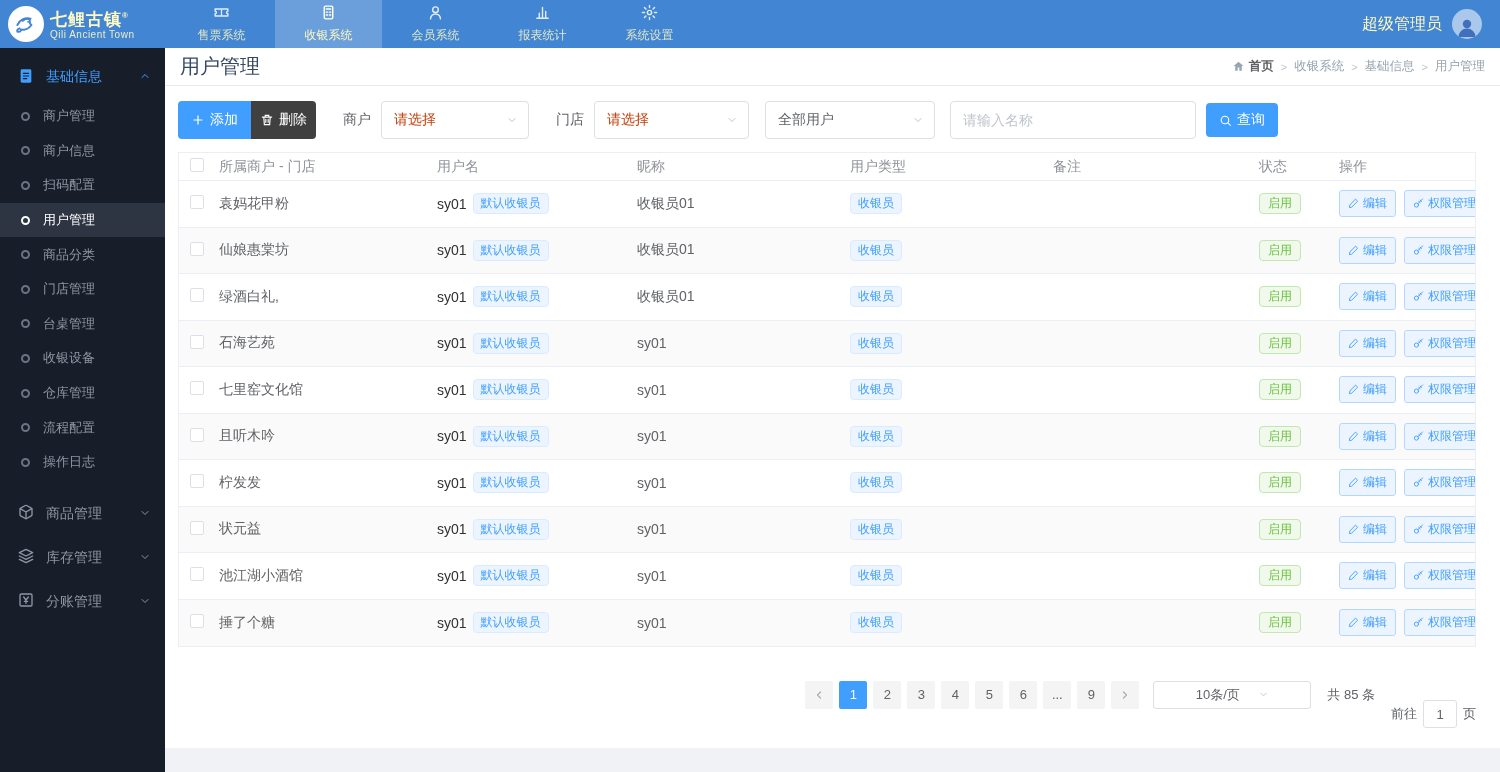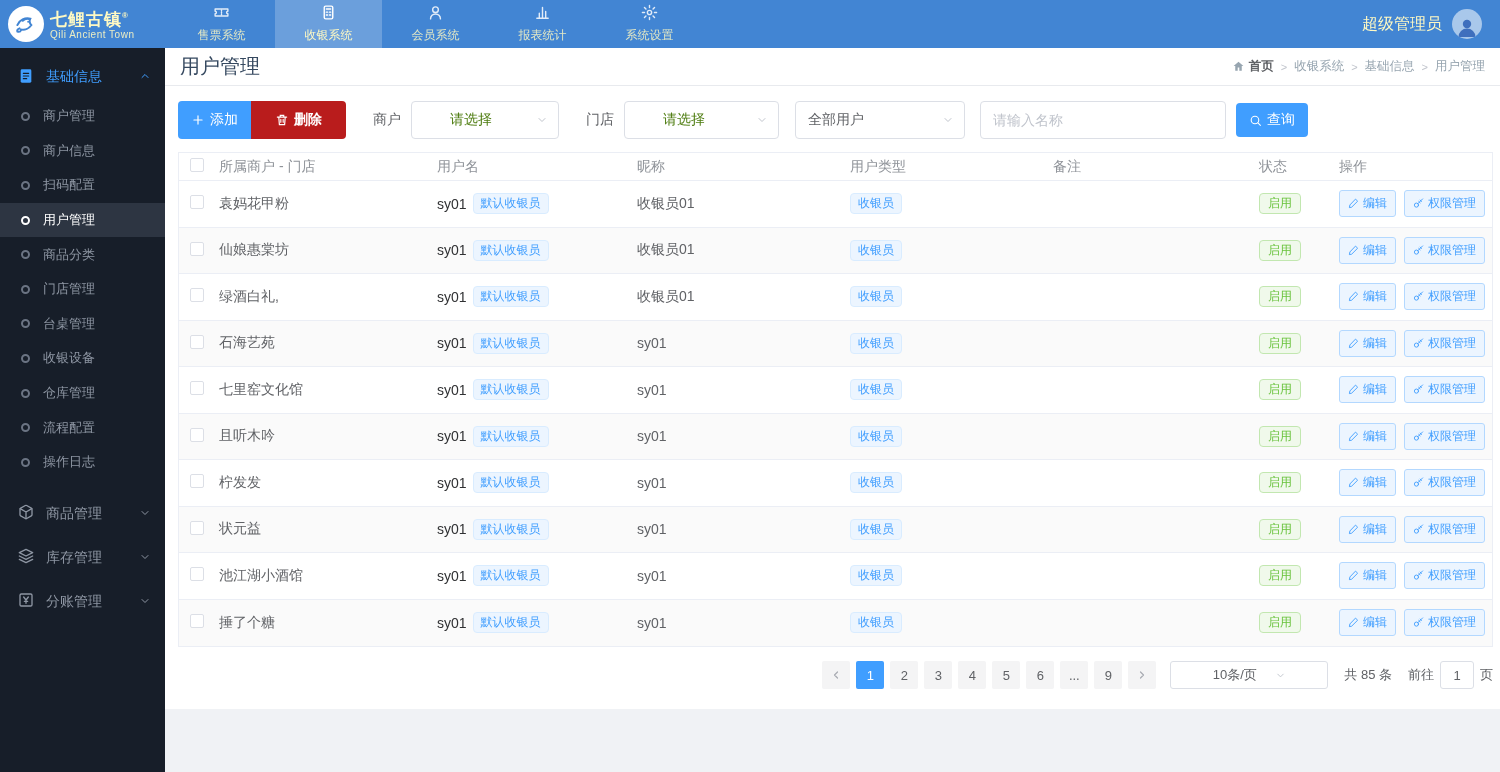--- a/index.html
+++ b/index.html
@@ -43,31 +43,31 @@
 
   
   .main { flex:1; display:flex; flex-direction:column; min-width:0; background:#f0f2f5; }
   .title-bar { height:38px; background:#fff; border-bottom:1px solid #e8eaee; display:flex; align-items:center; justify-content:space-between; padding:0 15px; flex-shrink:0; }
   .page-title { font-size:20px; font-weight:500; color:#364960; }
   .breadcrumb { display:flex; align-items:center; gap:7px; font-size:12.5px; color:#97a5b0; }
   .breadcrumb .crumb.first { color:#606266; font-weight:bold; display:flex; align-items:center; gap:4px; }
   .breadcrumb .crumb.first svg { width:13px; height:13px; fill:#97a5b0; }
   .breadcrumb .sep { color:#c0c4cc; font-size:11px; }
 
-  .content { background:#fff; padding:7px 7px 20px 13px; }
+  .content { background:#fff; padding:7px 24px 20px 13px; }
 
   
   .toolbar { display:flex; align-items:center; height:54px; }
   .btn { display:inline-flex; align-items:center; justify-content:center; gap:5px; height:38px; font-size:14px; color:#fff; border:none; cursor:pointer; }
   .btn svg { width:14px; height:14px; stroke:#fff; fill:none; stroke-width:2; stroke-linecap:round; }
   .btn-add { width:73px; background:#409eff; border-radius:4px 0 0 4px; }
-  .btn-del { width:95px; background:#b91c1c; border-radius:0 4px 4px 0;font-weight:bold; }
+  .btn-del { width:65px; background:#404040; border-radius:0 4px 4px 0; }
   .filter-label { margin-left:27px; margin-right:10px; color:#606266; }
   .select { height:38px; background:#fff; border:1px solid #dcdfe6; border-radius:4px; display:flex; align-items:center; justify-content:space-between; padding:0 10px 0 12px; cursor:pointer; }
-  .select .ph { color:#4d7c0f;margin-left:26px; }
+  .select .ph { color:#c2410c; }
   .select .val { color:#606266; }
   .select svg { width:12px; height:12px; stroke:#c0c4cc; fill:none; stroke-width:2; stroke-linecap:round; stroke-linejoin:round; }
   .sel-merchant { width:148px; }
   .sel-store { width:155px; }
   .sel-usertype { width:170px; margin-left:16px; }
   .search-input { width:246px; height:38px; margin-left:15px; border:1px solid #dcdfe6; border-radius:4px; padding:0 12px; font-size:14px; color:#606266; font-family:inherit; }
   .search-input::placeholder { color:#c0c4cc; }
   .btn-search { width:72px; height:34px; background:#409eff; border-radius:4px; margin-left:10px; }
   .btn-search svg { width:13px; height:13px; }
 
@@ -94,21 +94,21 @@
   .btn-mini svg { width:11px; height:11px; stroke:#409eff; fill:none; stroke-width:2; stroke-linecap:round; stroke-linejoin:round; }
 
   
   .pagebar { display:flex; align-items:center; justify-content:flex-end; margin-top:14px; gap:6px; font-size:13px; color:#606266; }
   .pg-btn { min-width:28px; height:28px; border-radius:2px; background:#f4f4f5; color:#606266; display:flex; align-items:center; justify-content:center; cursor:pointer; padding:0 4px; }
   .pg-btn svg { width:12px; height:12px; stroke:#a8abb2; fill:none; stroke-width:2.4; stroke-linecap:round; stroke-linejoin:round; }
   .pg-btn.active { background:#409eff; color:#fff; }
   .pg-size { width:158px; height:28px; border:1px solid #dcdfe6; border-radius:3px; background:#fff; display:flex; align-items:center; justify-content:center; gap:18px; margin-left:8px; cursor:pointer; color:#606266; }
   .pg-size svg { width:11px; height:11px; stroke:#c0c4cc; fill:none; stroke-width:2; stroke-linecap:round; stroke-linejoin:round; }
   .pg-total { margin-left:10px; }
-  .pg-jump { display:flex; align-items:center; gap:6px; margin-left:10px; }
+  .pg-jump { display:flex; align-items:center; gap:6px; margin-left:10px;margin-top:39px; }
   .pg-jump input { width:34px; height:28px; border:1px solid #dcdfe6; border-radius:3px; text-align:center; font-size:13px; color:#606266; font-family:inherit; }
 </style>
 </head>
 <body>
 
 <div class="app">
 
   <header class="navbar">
     <div class="logo">
       <span class="logo-mark">

